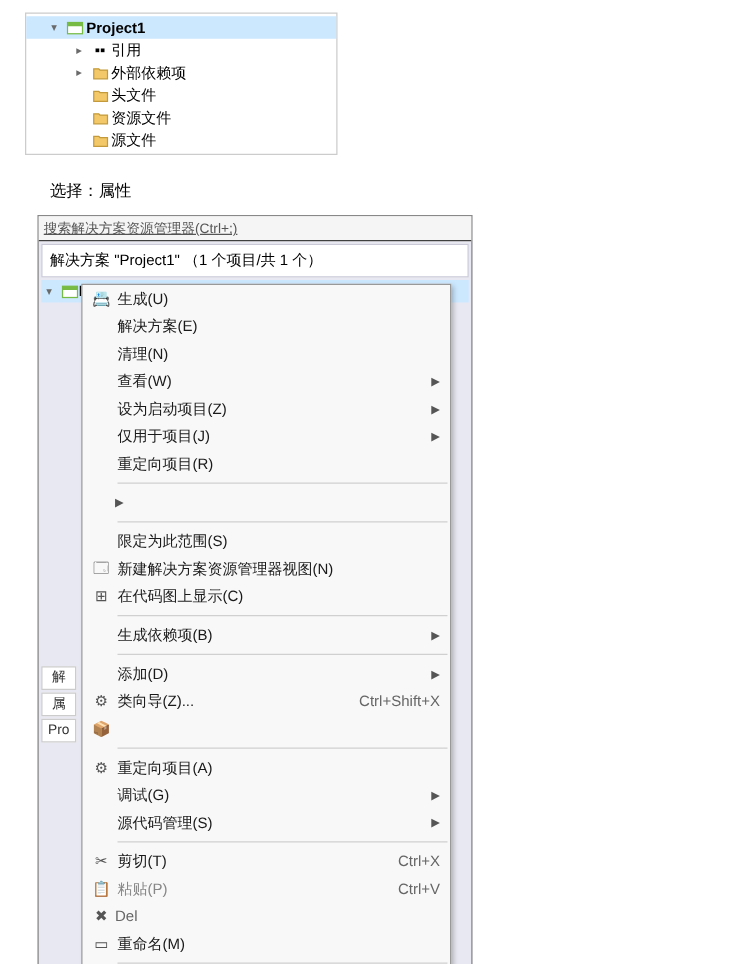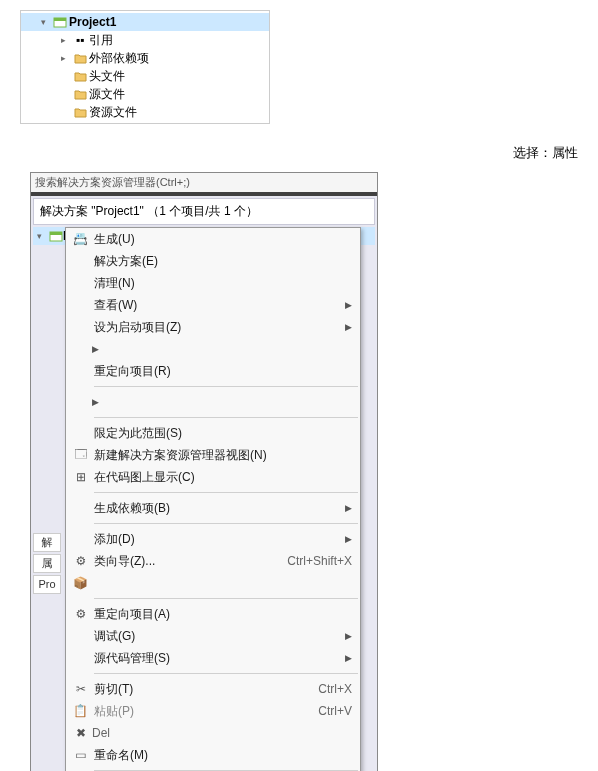--- a/index.html
+++ b/index.html
@@ -6,23 +6,23 @@
     body { font-family:"Microsoft YaHei","Segoe UI",Tahoma,sans-serif; font-size:12px; background:#fff; width:598px; }
     .doc { padding:10px 20px; }
     .panel1 { border:1px solid #ccc; width:250px; background:#fff; padding:2px 0; }
     .tree-row { display:flex; align-items:center; height:18px; padding-left:20px; }
     .tree-row.sel { background:#cce8ff; }
     .tree-row.lvl1 { padding-left:40px; }
     .arrow { width:12px; color:#6a6a6a; font-size:9px; }
     .ticon { width:14px; display:inline-flex; justify-content:center; }
     .tlabel { padding-left:2px; }
     .bold { font-weight:bold; }
-    .heading { margin:20px 0 10px 20px; font-size:13px;text-align:right; }
+    .heading { margin:20px 0 10px 20px; font-size:13px; }
     .shot { position:relative; width:348px; margin-left:10px; border:1px solid #888; background:#e8e8f2; }
-    .shot-top { background:#f5f5f5; padding:2px 4px; font-size:11px; color:#555; border-bottom:4px solid #404040; }
+    .shot-top { background:#f5f5f5; padding:2px 4px; font-size:11px; color:#555; border-bottom:1px solid #404040;text-decoration:underline; }
     .sol-line { background:#fff; padding:4px 6px; margin:2px; border:1px solid #c9c9d8; }
     .proj-line { display:flex; align-items:center; background:#cce8ff; margin:0 2px; padding:2px 4px; }
     .side-col { position:absolute; left:2px; top:70px; width:28px; }
     .side-col div { font-size:11px; color:#333; padding:3px 2px; background:#fff; border:1px solid #ccc; margin-bottom:2px; text-align:center; line-height:1; }
     .menu { position:absolute; left:34px; top:54px; width:296px; background:#f8f8f8; border:1px solid #999; box-shadow:2px 2px 4px rgba(0,0,0,0.25); }
     .mi { display:flex; align-items:center; height:22px; padding:0 8px 0 4px; color:#1a1a1a; }
     .mi .mico { width:22px; display:inline-flex; justify-content:center; color:#555; }
     .mi .mlab { flex:1; padding-left:2px; }
     .mi .sc { color:#666; font-size:12px; }
     .mi .sub { color:#555; font-size:9px; }
@@ -68,30 +68,30 @@
         </span>
     <span class="tlabel">头文件</span>
   </div>
   <div class="tree-row lvl1">
     <span class="arrow"></span>
     <span class="ticon">
           <svg width="13" height="12">
             <path d="M1 3h4l1 1h6v7H1z" fill="#f2c869" stroke="#c49a3a"></path>
           </svg>
         </span>
+    <span class="tlabel">资源文件</span>
+  </div>
+  <div class="tree-row lvl1">
+    <span class="arrow"></span>
+    <span class="ticon">
+          <svg width="13" height="12">
+            <path d="M1 3h4l1 1h6v7H1z" fill="#f2c869" stroke="#c49a3a"></path>
+          </svg>
+        </span>
     <span class="tlabel">源文件</span>
-  </div>
-  <div class="tree-row lvl1">
-    <span class="arrow"></span>
-    <span class="ticon">
-          <svg width="13" height="12">
-            <path d="M1 3h4l1 1h6v7H1z" fill="#f2c869" stroke="#c49a3a"></path>
-          </svg>
-        </span>
-    <span class="tlabel">资源文件</span>
   </div>
 </div>
 
 <div class="heading">选择：属性</div>
 
 <div class="shot">
   <div class="shot-top">搜索解决方案资源管理器(Ctrl+;)</div>
   <div class="sol-line">解决方案 "Project1" （1 个项目/共 1 个）</div>
   <div class="proj-line">
     <span class="arrow">▾</span>
@@ -128,20 +128,21 @@
           <span class="mlab">查看(W)</span>
           <span class="sub">▶</span>
         </div>
     <div class="mi">
           <span class="mico"></span>
           <span class="mlab">设为启动项目(Z)</span>
           <span class="sub">▶</span>
         </div>
     <div class="mi">
           <span class="mico"></span>
+          <span class="mlab">仅用于项目(J)</span>
           <span class="sub">▶</span>
         </div>
     <div class="mi">
           <span class="mico"></span>
           <span class="mlab">重定向项目(R)</span>
         </div>
     <div class="sep"></div>
     <div class="mi">
           <span class="mico"></span>
           <span class="sub">▶</span>

